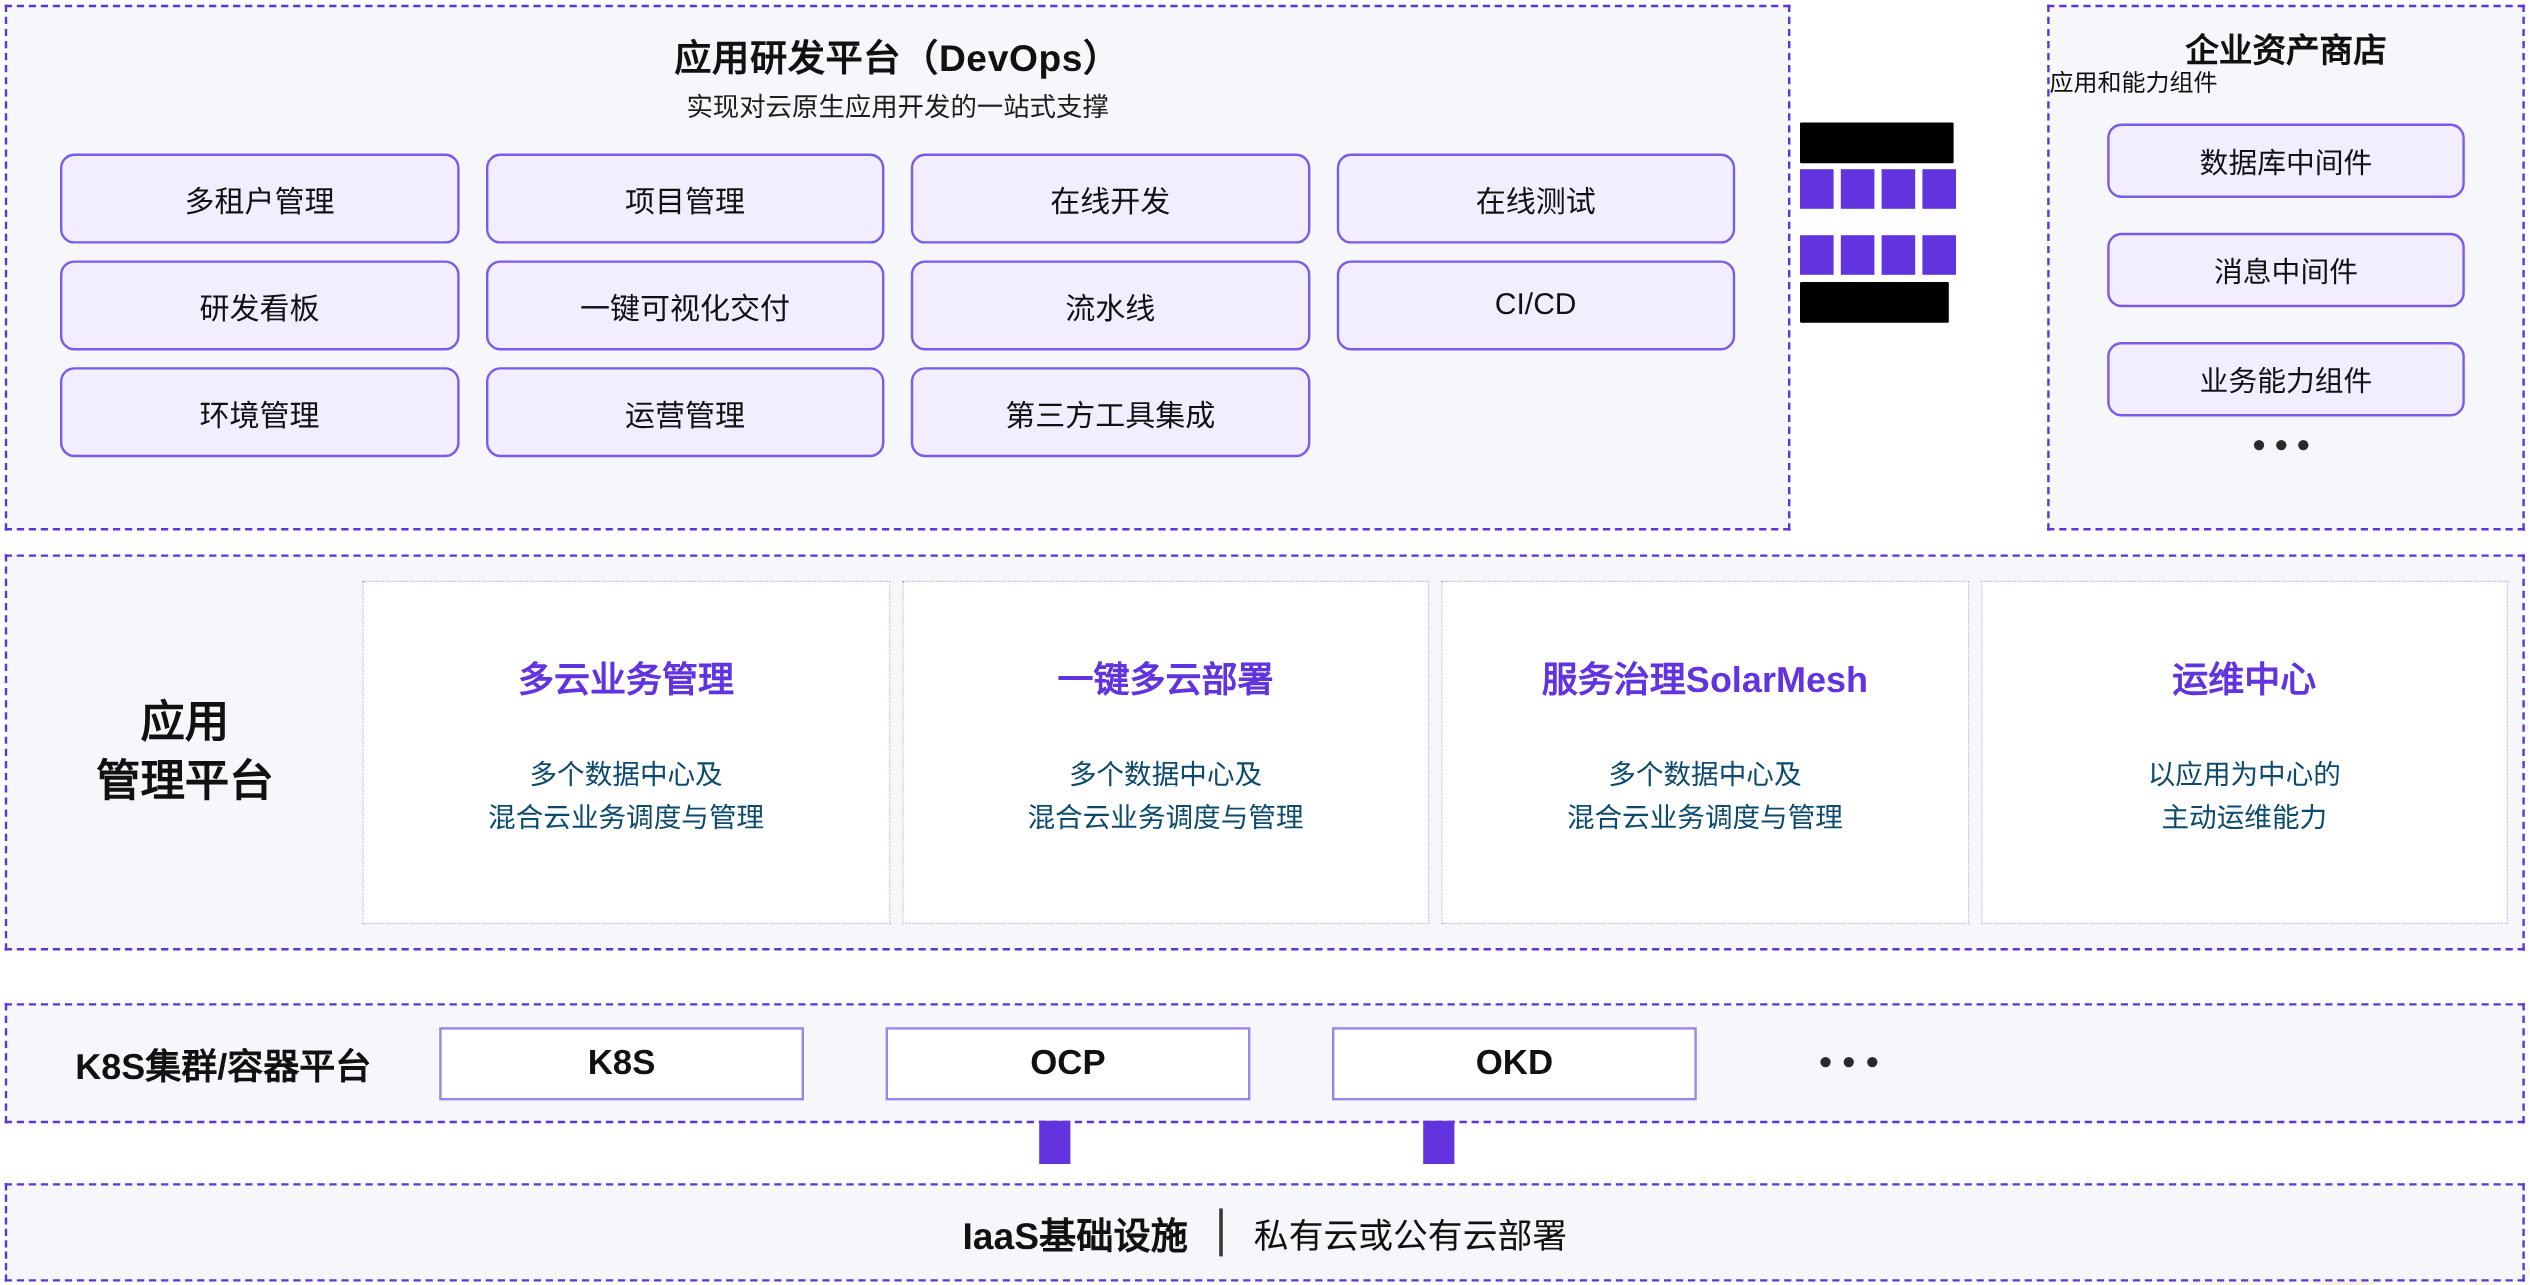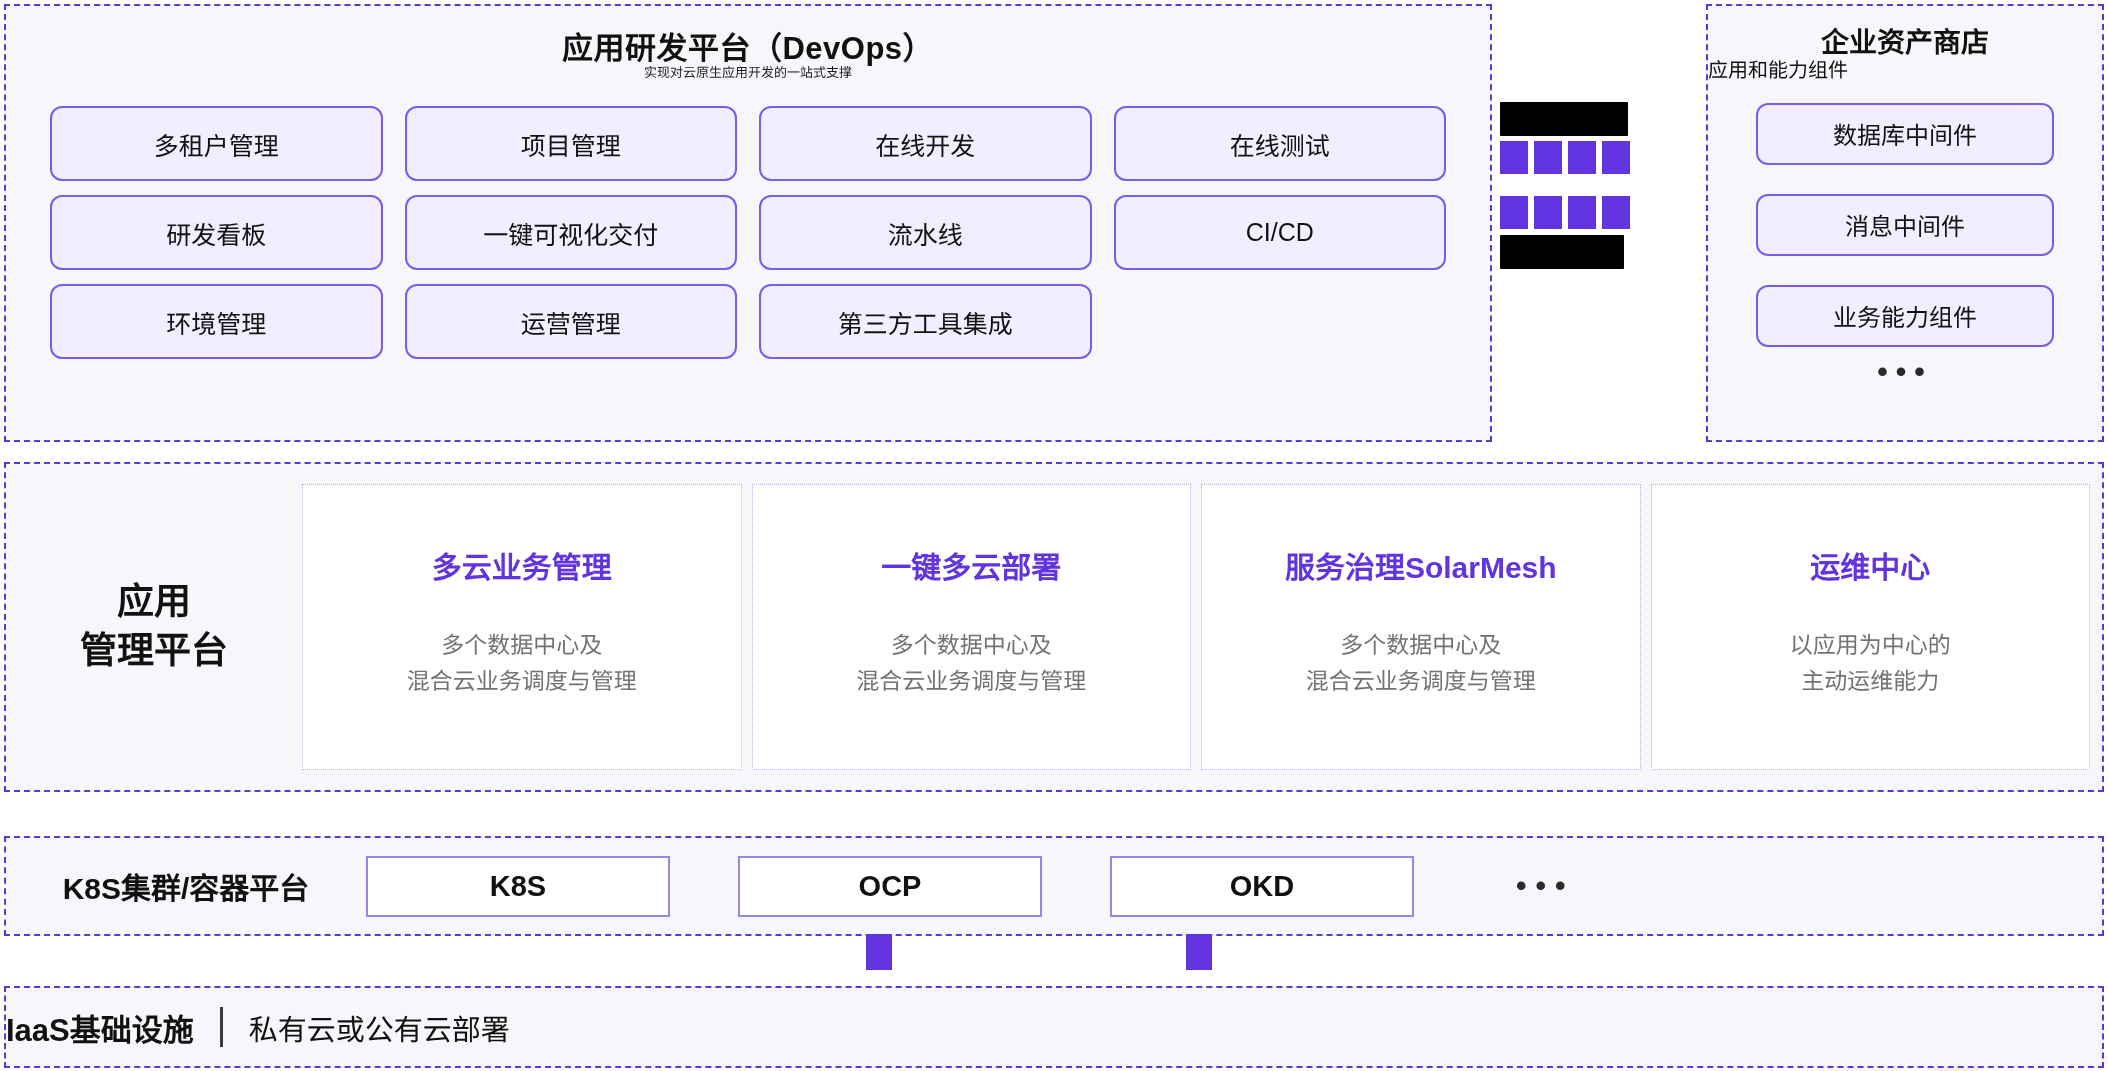--- a/index.html
+++ b/index.html
@@ -74,21 +74,22 @@
     text-align: center;
     font-size: 31px;
     font-weight: bold;
     letter-spacing: .5px;
     margin-top: 26px;
     line-height: 1.1;
     color: #111;
   }
   .devops-sub {
     text-align: center;
-    font-size: 13px;
+    font-size: 22px;
+    margin-top: 12px;
     color: #1d1d1d;
     line-height: 1.1;
   }
   .devops-grid {
     margin: 26px 44px 0 44px;
     display: grid;
     grid-template-columns: repeat(4, 1fr);
     grid-auto-rows: 75px;
     column-gap: 22px;
     row-gap: 14px;
@@ -212,21 +213,21 @@
     font-weight: bold;
     color: #6134e0;
     line-height: 1.1;
     text-align: center;
   }
   .mgmt-card-desc {
     margin-top: 44px;
     font-size: 23px;
     line-height: 1.55;
     text-align: center;
-    color: #737373;
+    color: #0c4a6e;
     white-space: pre-line;
   }
 
   
   #k8s-panel {
     left: 4px;
     top: 836px;
     width: 2100px;
     height: 100px;
     display: flex;
@@ -285,20 +286,21 @@
   }
 
   
   #iaas-panel {
     left: 4px;
     top: 986px;
     width: 2100px;
     height: 82px;
     display: flex;
     align-items: center;
+    justify-content: center;
   }
   .iaas-inner {
     display: flex;
     align-items: center;
     gap: 26px;
   }
   .iaas-title {
     font-size: 31px;
     font-weight: bold;
     color: #111;

